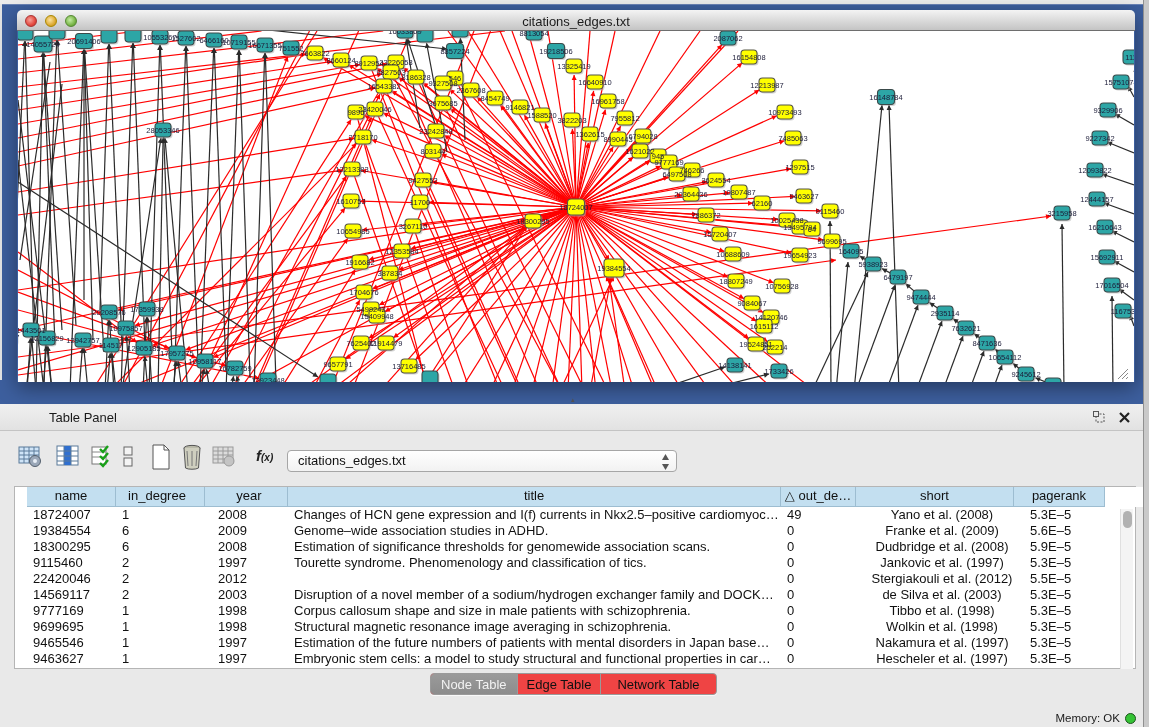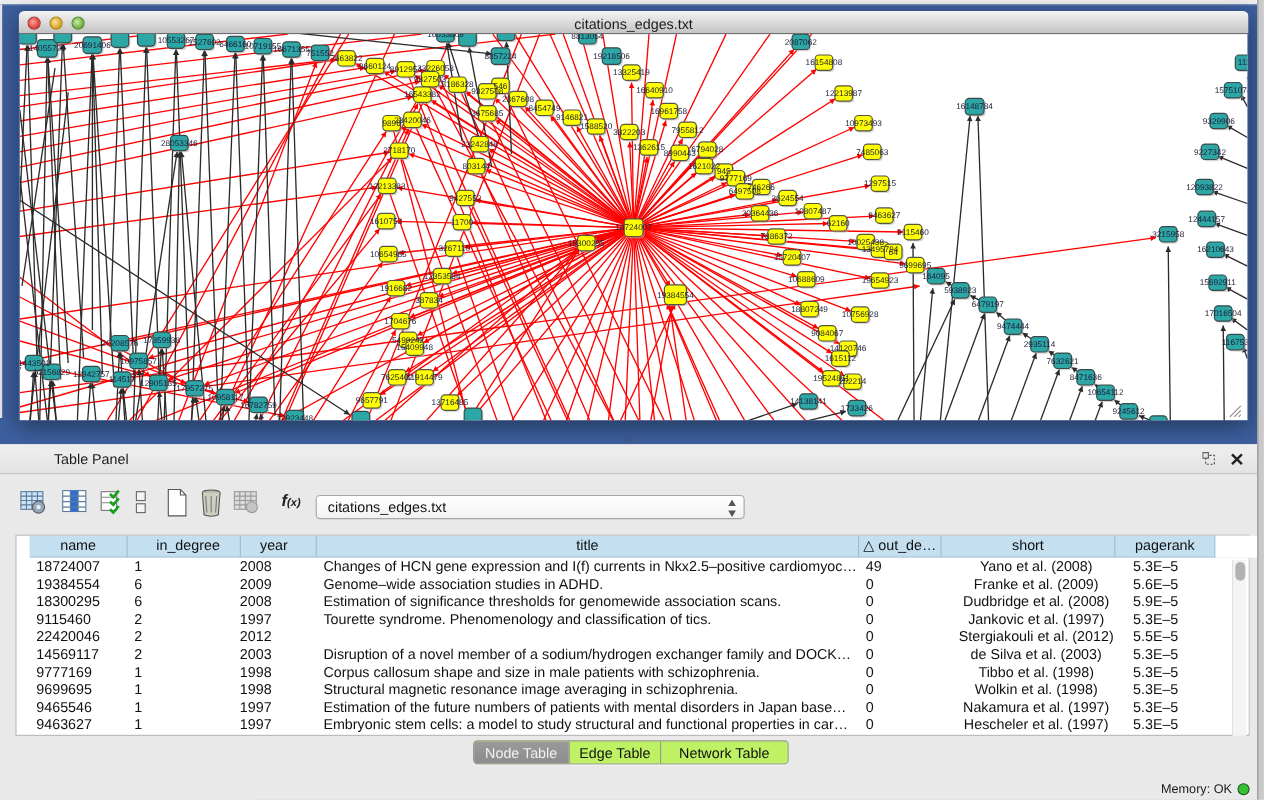--- a/index.html
+++ b/index.html
@@ -19,31 +19,31 @@
 #toolrow { position:absolute; left:0; top:27px; width:100%; height:55px; }
 #combo { position:absolute; left:287px; top:19px; width:390px; height:22px; background:linear-gradient(#ffffff,#f2f2f2); border:1px solid #a6a6a6; border-radius:4px; font-size:13px; color:#111; line-height:20px; padding-left:10px; }
 
 #tbl { position:absolute; left:14px; top:82px; width:1122px; height:183px; background:#fff; border:1px solid #b5b5b5;padding-left:12px; }
 .hr { position:relative; width:100%; height:20px; background:#c3dff0; border-bottom:1px solid #9dbdd1; font-size:13px; color:#111; }
 .hr div, .tr div { position:absolute; top:2px; }
 .hr div { text-align:center; border-right:1px solid #9dbdd1; height:20px; padding-top:1px; top:0; }
 .tr { position:relative; width:100%; height:16px; font-size:13px; color:#111; background:#fff; }
 .tr div { top:0px; white-space:nowrap; overflow:hidden; }
 .c0 { left:0; width:89px; } .tr .c0 { left:6px; width:86px; }
-.c1 { left:97px; width:95px; } .tr .c1 { left:95px; width:88px; }
+.c1 { left:83px; width:95px; } .tr .c1 { left:95px; width:88px; }
 .c2 { left:184px; width:77px; } .tr .c2 { left:191px; width:72px; }
 .c3 { left:261px; width:493px; } .tr .c3 { left:267px; width:488px; }
 .c4 { left:754px; width:75px; } .tr .c4 { left:760px; width:70px; }
 .c5 { left:829px; width:158px; text-align:center; } .tr .c5 { left:836px; width:158px; text-align:center; }
 .c6 { left:987px; width:91px; } .tr .c6 { left:955px; width:85px;margin-left:48px; }
 .hr .c6 { }
 #hrpatch { position:absolute; left:1078px; top:0; width:43px; height:20px; background:#fff; }
 #vscroll { position:absolute; right:2px; top:22px; width:13px; height:160px; background:#f4f4f4; border-left:1px solid #e0e0e0; }
 #vthumb { position:absolute; left:2px; top:2px; width:9px; height:17px; background:#b2b2b2; border-radius:5px; }
-#tabs { position:absolute; left:430px; top:269px; height:22px; display:flex; border:1px solid #9a9a9a; border-radius:4px; overflow:hidden; background:#bef264; box-shadow:0 1px 0 rgba(255,255,255,.7); }
+#tabs { position:absolute; left:430px; top:269px; height:22px; display:flex; border:1px solid #9a9a9a; border-radius:4px; overflow:hidden; background:#ef4444; box-shadow:0 1px 0 rgba(255,255,255,.7); }
 .tab { font-size:13px; padding:3px 9px 0 9px; color:#111; border-right:1px solid #9a9a9a; height:22px; }
 .tab.sel { padding:3px 10px 0 10px; }
 .tab:last-child { padding:3px 16px 0 16px; }
 .tab.sel { background:linear-gradient(#9a9a9a,#8b8b8b); color:#f2f2f2; }
 .tab:last-child { border-right:none; }
 #mem { position:absolute; right:7px; top:308px; font-size:11.5px; color:#1a1a1a;margin-left:24px; }
 #memdot { display:inline-block; width:11px; height:11px; border-radius:50%; background:#35c335; border:1px solid #1c541c; vertical-align:-2px; margin-left:5px; }
 .icon { position:absolute; top:13px; }
 </style></head>
 <body>

